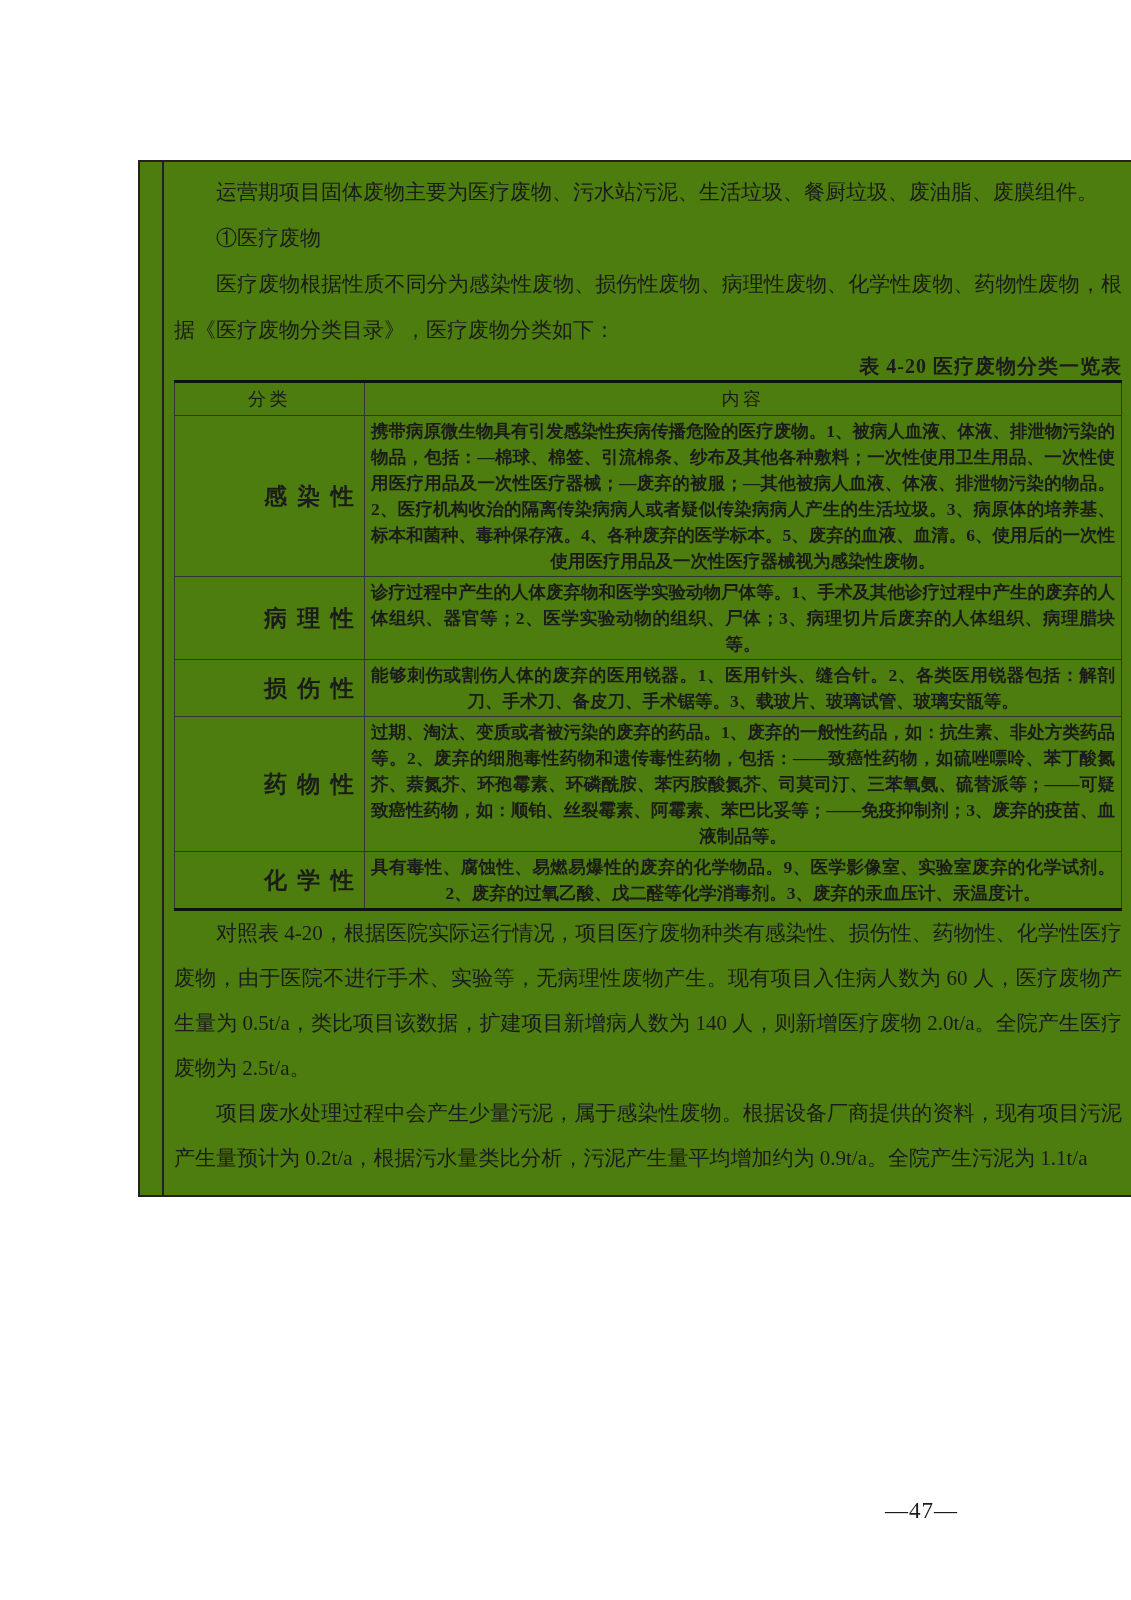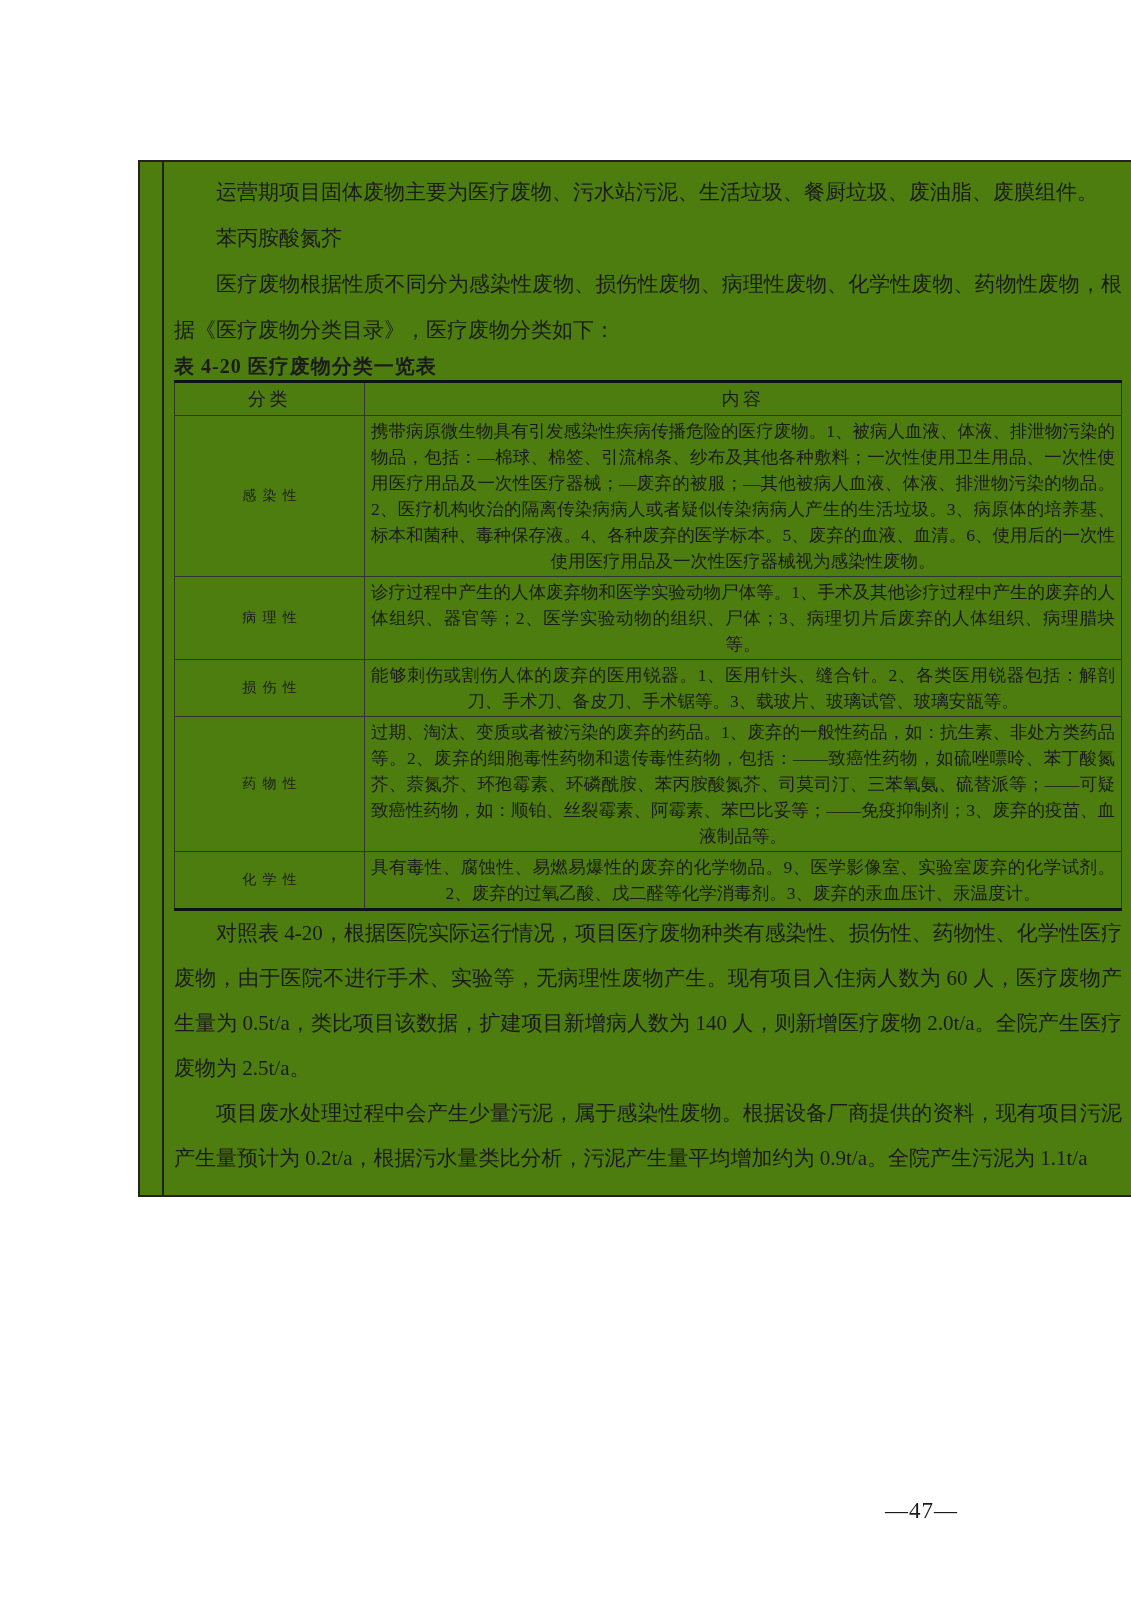--- a/index.html
+++ b/index.html
@@ -33,48 +33,49 @@
     font-size: 21px;
     line-height: 46px;
     text-align: justify;
     text-indent: 2em;
     color: #1b1b1b;
   }
   .bottom-par { line-height: 45px; }
   .table-title {
     font-size: 20px;
     font-weight: bold;
-    text-align: left;
+    text-align: right;
     height: 27px;
     line-height: 26px;
     letter-spacing: 1px;
   }
   table.waste-table {
     width: 100%;
     border-collapse: collapse;
     table-layout: fixed;
     border-top: 3px solid #111;
     border-bottom: 3px solid #111;
   }
   table.waste-table col.cat-col { width: 190px; }
   table.waste-table th, table.waste-table td {
     border: 1px solid #333;
     vertical-align: middle;
+    font-weight: bold;
   }
   table.waste-table th {
     font-weight: normal;
     font-size: 18px;
     height: 34px;
     text-align: center;
     letter-spacing: 0.2em;
     margin-top: 12px;
   }
   td.cat-cell {
-    text-align: center;
-    font-size: 14px;
+    text-align: right;
+    font-size: 23px;
     letter-spacing: 0.45em;
     text-indent: 0.45em;
   }
   td.content-cell {
     font-size: 17.5px;
     line-height: 26px;
     padding: 2px 6px;
     text-align: justify;
     text-align-last: center;
   }
@@ -88,21 +89,21 @@
   }
 </style>
 </head>
 <body>
 
 <div class="content-box">
   <div class="left-strip"></div>
   <div class="main">
 
     <p class="body-par">运营期项目固体废物主要为医疗废物、污水站污泥、生活垃圾、餐厨垃圾、废油脂、废膜组件。</p>
-    <p class="body-par">苯丙胺酸氮芥</p>
+    <p class="body-par">①医疗废物</p>
     <p class="body-par">医疗废物根据性质不同分为感染性废物、损伤性废物、病理性废物、化学性废物、药物性废物，根据《医疗废物分类目录》，医疗废物分类如下：</p>
 
     <div class="table-title">表 4-20 医疗废物分类一览表</div>
 
     <table class="waste-table">
       <colgroup>
           <col class="cat-col">
           <col>
         </colgroup>
       <thead>

